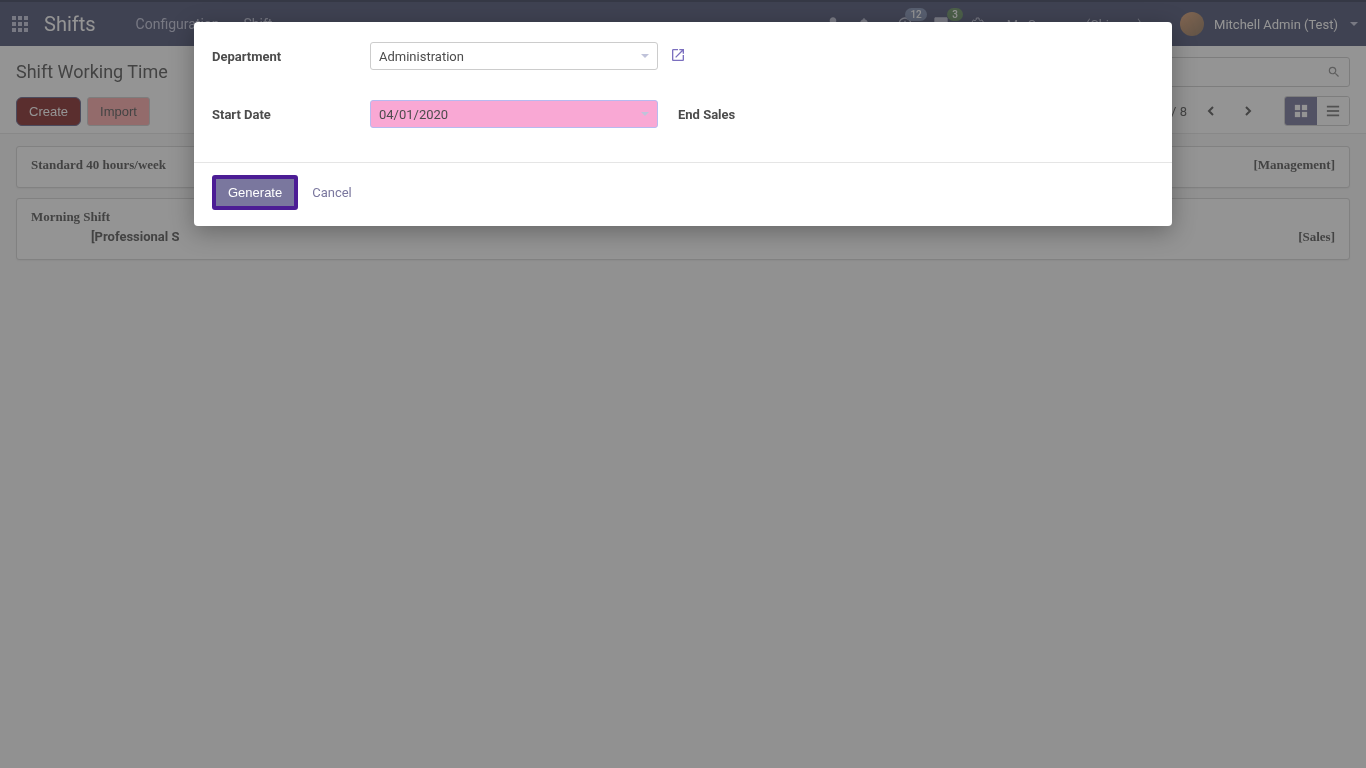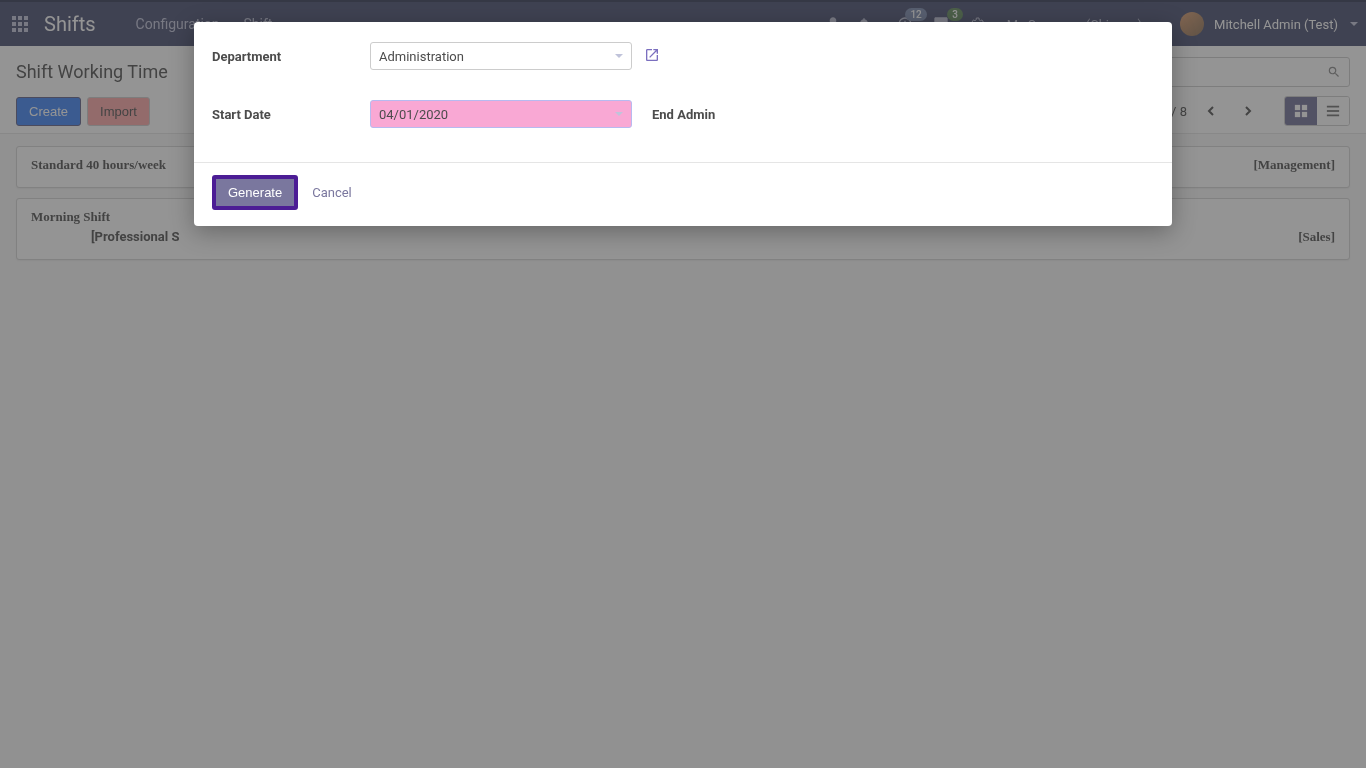--- a/index.html
+++ b/index.html
@@ -40,21 +40,21 @@
       flex-direction: column;
       align-items: stretch;
     }
     .cp-row1 { display:flex; align-items:center; height: 36px; }
     .breadcrumb-title { font-size: 18px; color: #4c4c4c; }
     .cp-spacer { flex:1; }
     .search-box { width: 520px; height: 30px; border: 1px solid #ccc; border-radius: 3px; display:flex; align-items:center; justify-content:flex-end; padding: 0 8px; }
     .search-box svg { width:14px; height:14px; fill:#888; }
     .cp-row2 { display:flex; align-items:center; height: 44px; gap: 6px; }
     .btn { padding: 6px 12px; border-radius: 3px; font-size: 13px; border: 1px solid transparent; cursor:pointer; }
-    .btn-primary { background: #3b82f6; color:#fff; border-color:#5e5d86;}
+    .btn-primary { background: #7f1d1d; color:#fff; border-color:#5e5d86;border-radius:6px;}
     .btn-default { background:#fca5a5; color:#4c4c4c; border-color:#ccc; }
     .pager { margin-left:auto; display:flex; align-items:center; gap:11px; color:#4c4c4c; font-size:13px;}
     .pager-btn { width:26px; height:26px; display:flex; align-items:center; justify-content:center; cursor:pointer; }
     .pager-btn svg { width:10px; height:10px; fill:#6c6c6c; }
     .view-toggle { display:flex; margin-left: 12px; border:1px solid #ccc; border-radius:3px; overflow:hidden; }
     .view-btn { width:32px; height:28px; display:flex; align-items:center; justify-content:center; background:#fff; }
     .view-btn.active { background:#6e6d96; color:#fff; }
     .view-btn svg { width:14px; height:14px; fill: currentColor; }
 
     
@@ -79,21 +79,21 @@
     .modal-header .bug-icon svg { width:14px; height:14px; fill:#777; margin-right:10px; }
     .modal-title { font-size:15px; font-weight:700; color:#4c4c4c; }
     .modal-close { margin-left:auto; font-size:20px; color:#888; cursor:pointer; line-height:1; }
     
     .modal-body { padding: 20px 18px 28px 18px; border-bottom:1px solid #e5e5e5; }
     .form-row { display:flex; align-items:center; margin-bottom: 30px; }
     .form-row.last { margin-bottom: 6px; }
     .form-label { width: 158px; font-size:13px; font-weight:700; color:#4c4c4c; }
     .form-field { position:relative; }
     .dropdown-field {
-      width: 262px; height: 28px; border:1px solid #ccc; border-radius:3px;
+      width: 288px; height: 28px; border:1px solid #ccc; border-radius:3px;
       display:flex; align-items:center; padding: 0 8px; font-size:13px; color:#4c4c4c;
       background:#fff;
     }
     .dropdown-field.highlight { background:#f9a8d4; border-color:#b7baf0; }
     .dropdown-field .dd-caret { margin-left:auto; }
     .ext-link { margin-left: 12px; }
     .ext-link svg { width:16px; height:16px; fill:#7b6fbf; }
     .second-col { margin-left: 20px; display:flex; align-items:center; }
     
     .modal-footer { padding: 12px 18px 16px 18px; display:flex; align-items:center; gap: 14px; }
@@ -247,21 +247,21 @@
     </div>
     <div class="form-row last">
       <div class="form-label">Start Date</div>
       <div class="form-field">
         <div class="dropdown-field highlight">
           <span>04/01/2020</span>
           <span class="dd-caret caret-down"></span>
         </div>
       </div>
       <div class="second-col">
-        <div class="form-label">End Admin</div>
+        <div class="form-label">End Sales</div>
       </div>
     </div>
   </div>
   <div class="modal-footer">
     <button class="btn-purple">Generate</button>
     <span class="link-cancel">Cancel</span>
   </div>
 </div>
 
 </body></html>

